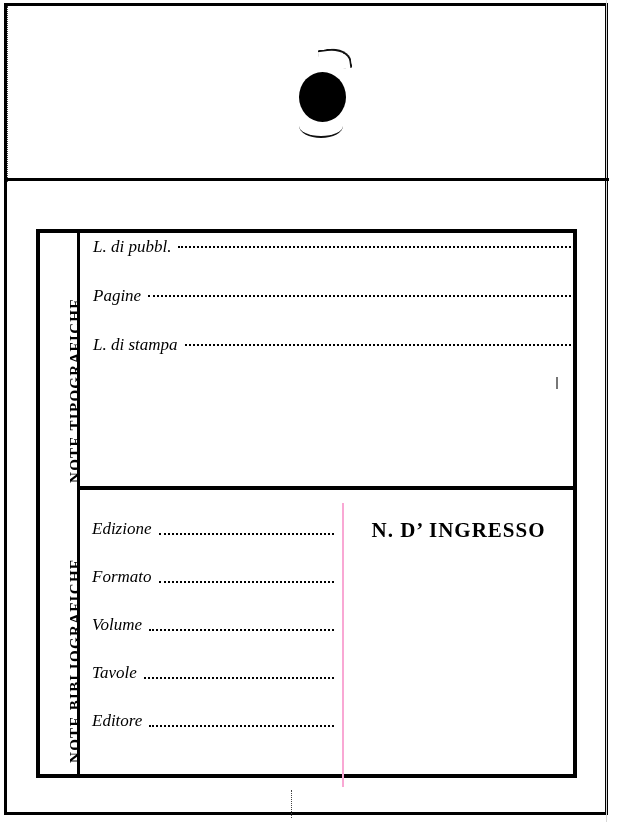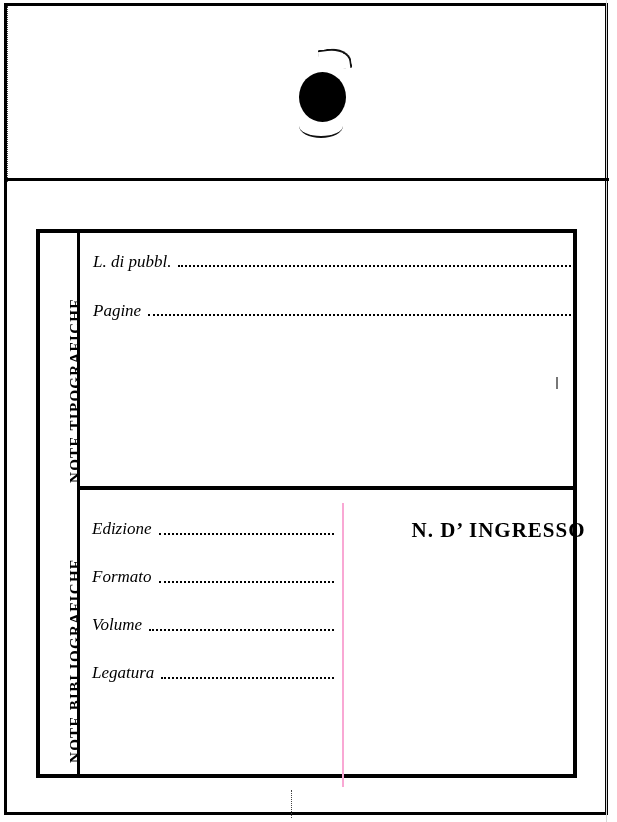--- a/index.html
+++ b/index.html
@@ -133,21 +133,20 @@
   
   .rows-top {
     position: absolute;
     left: 43px; top: 4px;
     width: 494px; height: 248px;
   }
   .row {
     position: relative;
     height: 49px;
     display: flex;
-    align-items: center;
   }
   .row-label {
     font-family: "Liberation Serif", serif;
     font-style: italic;
     font-size: 17px;
     white-space: nowrap;
     padding-left: 10px;
   }
   .dots {
     flex: 1;
@@ -191,21 +190,20 @@
 
   .ingresso-title {
     position: absolute;
     left: 0; top: 28px;
     width: 100%;
     text-align: center;
     font-family: "Liberation Serif", serif;
     font-weight: bold;
     font-size: 21px;
     letter-spacing: 1px;
-    margin-left: 40px;
   }
 
   
   .speck1 { position:absolute; left:556px; top:377px; width:2px; height:12px; background:#777; }
 </style>
 </head>
 <body>
 
 <div class="page">
 
@@ -230,41 +228,49 @@
 
     <div class="rows-top">
       <div class="row">
         <span class="row-label">L. di pubbl.</span>
         <span class="dots"></span>
       </div>
       <div class="row">
         <span class="row-label">Pagine</span>
         <span class="dots"></span>
       </div>
+      <div class="row">
+        <span class="row-label">L. di stampa</span>
+        <span class="dots"></span>
+      </div>
     </div>
 
     <div class="section-divider"></div>
 
     <div class="lower">
       <div class="lower-left">
         <div class="rows-bottom">
           <div class="row-b">
             <span class="row-label">Edizione</span>
             <span class="dots"></span>
           </div>
           <div class="row-b">
             <span class="row-label">Formato</span>
             <span class="dots"></span>
           </div>
           <div class="row-b">
             <span class="row-label">Volume</span>
             <span class="dots"></span>
           </div>
           <div class="row-b">
-            <span class="row-label">Legatura</span>
+            <span class="row-label">Tavole</span>
+            <span class="dots"></span>
+          </div>
+          <div class="row-b">
+            <span class="row-label">Editore</span>
             <span class="dots"></span>
           </div>
         </div>
       </div>
 
       <div class="lower-right">
         <div class="ingresso-title">N.  D’ INGRESSO</div>
       </div>
     </div>
 

